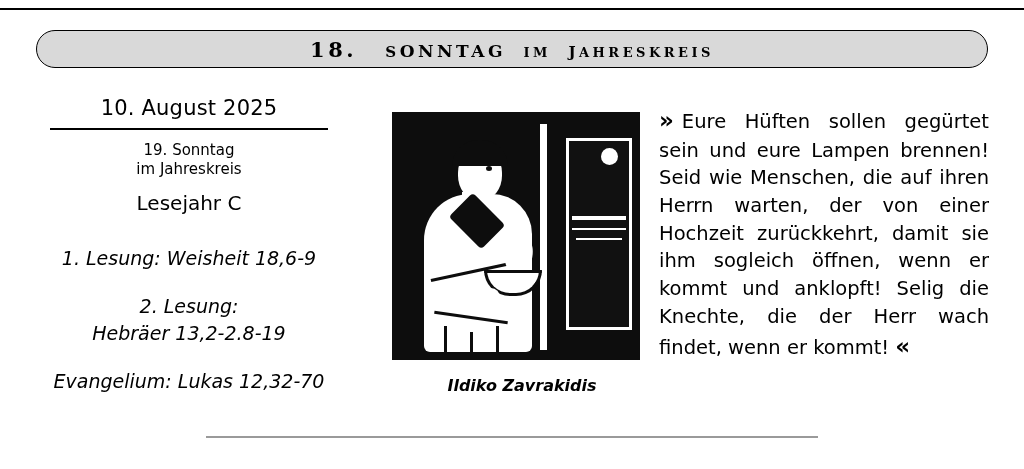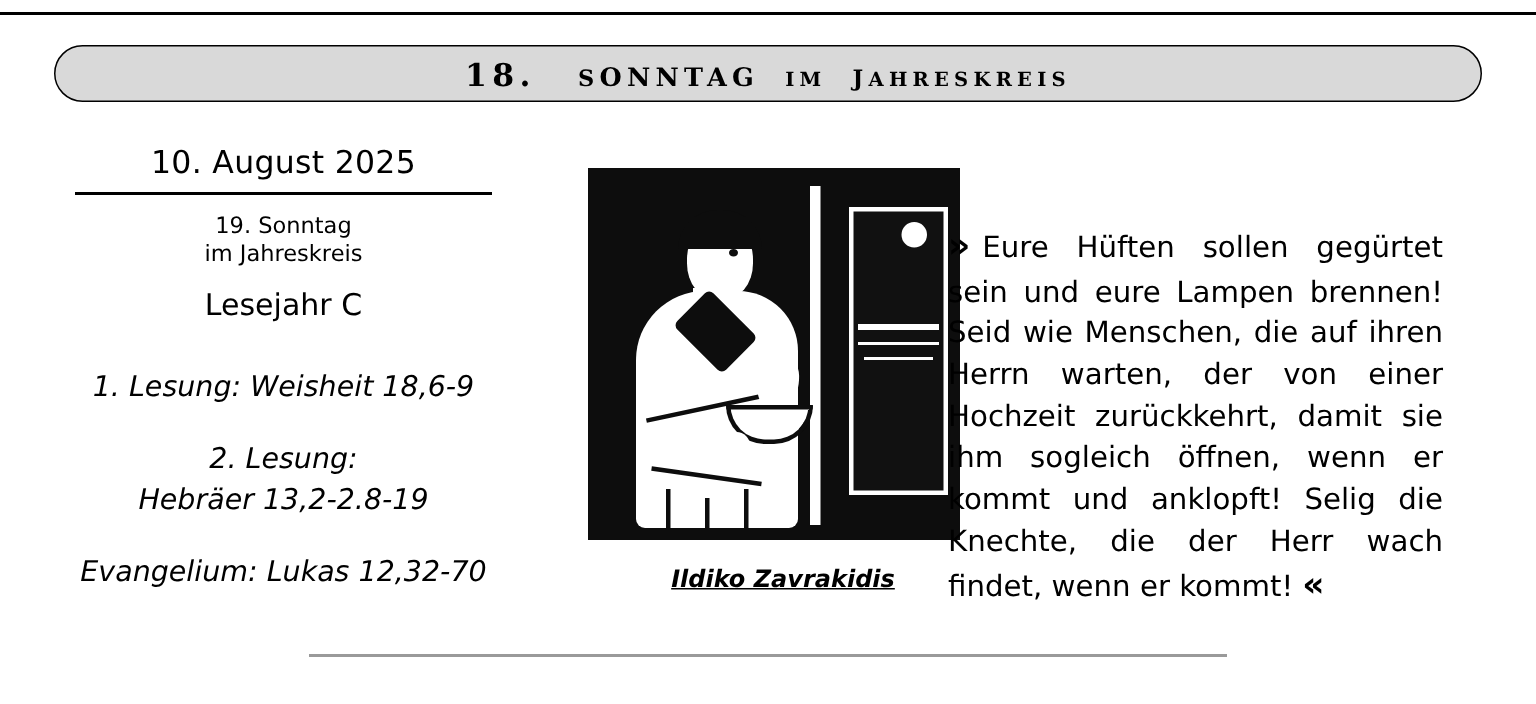--- a/index.html
+++ b/index.html
@@ -100,21 +100,20 @@
   .readings .blk:first-child {
     margin-top: 0;
   }
 
   
   .art-wrap {
     position: absolute;
     left: 392px;
     top: 112px;
     width: 260px;
-    text-decoration: underline;
   }
   .art-frame {
     width: 248px;
     height: 248px;
     background: #0d0d0d;
     position: relative;
     overflow: hidden;
   }
   .art-caption {
     margin-top: 16px;
@@ -314,24 +313,23 @@
     left: 96px;
     top: 206px;
     width: 3px;
     height: 26px;
     background: #0d0d0d;
   }
 
   
   .quote-wrap {
     position: absolute;
-    left: 632px;
+    left: 659px;
     top: 104px;
     width: 330px;
-    margin-top: 44px;
   }
   .quote-text {
     font-size: 19.5px;
     line-height: 1.42;
     text-align: justify;
     text-align-last: left;
     font-family: "DejaVu Sans", sans-serif;
     hyphens: manual;
   }
   .qmark {

